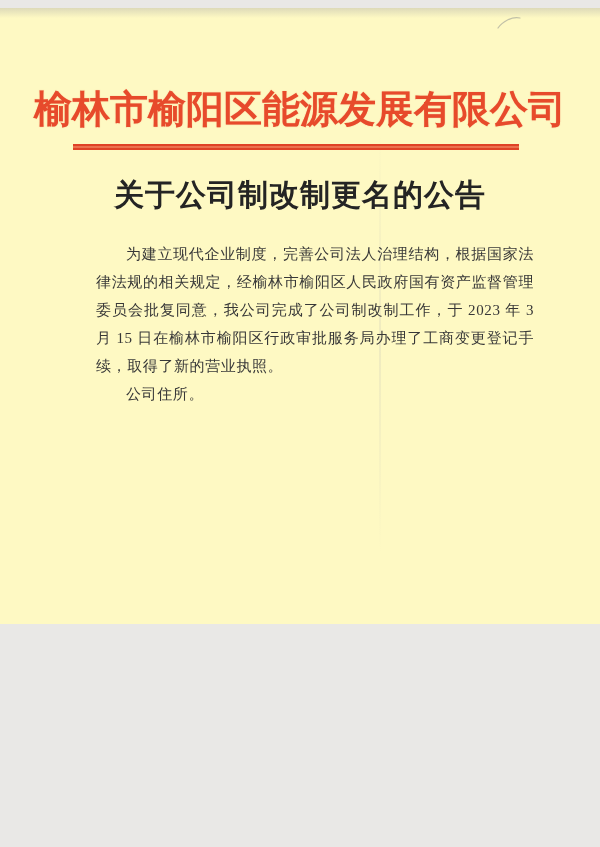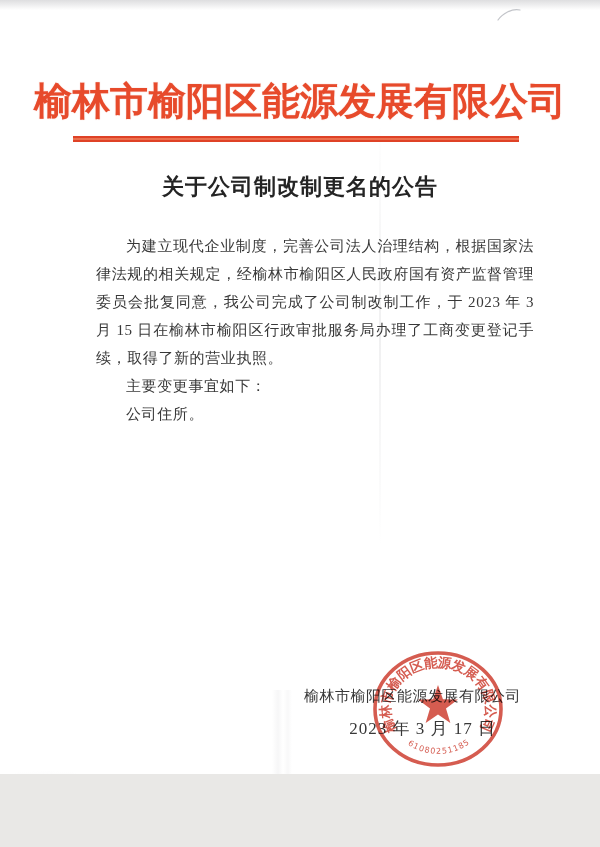--- a/index.html
+++ b/index.html
@@ -1,20 +1,20 @@
 <!DOCTYPE html>
 <html><head>
 <meta charset="utf-8">
 <style>
   html,body{margin:0;padding:0;background:#e9e8e6;}
   .page{
     position:relative;
-    width:600px;height:774px;
-    margin:0 auto;
-    background:#ffffff;
+    width:600px;height:616px;
+    margin:8px auto;
+    background:#fef9c3;
     overflow:hidden;
     font-family:"Liberation Serif","DejaVu Serif",serif;
   }
   
   .scan-top{
     position:absolute;top:0;left:0;width:100%;height:10px;
     background:linear-gradient(to bottom, rgba(160,160,165,0.35), rgba(160,160,165,0.0));
     pointer-events:none;
   }
   .crease-mid{
@@ -44,21 +44,21 @@
     color:#e74a2b;
     text-shadow:0 0 1px rgba(231,74,43,0.5);
   }
   .red-rule{
     position:absolute;top:136px;left:73px;width:446px;height:6px;
     background:linear-gradient(to bottom,#df4226 0%,#df4226 30%,#f4926b 50%,#df4226 70%,#df4226 100%);
   }
   .doc-title{
     position:absolute;top:173px;left:0;width:100%;
     text-align:center;
-    font-size:22px;line-height:27px;
+    font-size:30px;line-height:27px;
     font-weight:bold;
     letter-spacing:1px;
     color:#242424;
   }
   .body-text{
     position:absolute;top:232px;left:96px;width:438px;
     font-size:15px;line-height:28px;
     letter-spacing:0.6px;
     text-align:justify;
     color:#383838;
@@ -98,21 +98,20 @@
   </svg>
 
   <div class="header-title">榆林市榆阳区能源发展有限公司</div>
 
   <div class="red-rule"></div>
 
   <div class="doc-title">关于公司制改制更名的公告</div>
 
   <div class="body-text">
     <p>为建立现代企业制度，完善公司法人治理结构，根据国家法律法规的相关规定，经榆林市榆阳区人民政府国有资产监督管理委员会批复同意，我公司完成了公司制改制工作，于 2023 年 3 月 15 日在榆林市榆阳区行政审批服务局办理了工商变更登记手续，取得了新的营业执照。</p>
-    <p>主要变更事宜如下：</p>
     <p>公司住所。</p>
   </div>
 
   <div class="closing">
     <div class="signature">榆林市榆阳区能源发展有限公司</div>
     <div class="date">2023 年 3 月 17 日</div>
   </div>
 
   <svg class="seal" viewBox="-70 -64 140 128">
     <defs>

